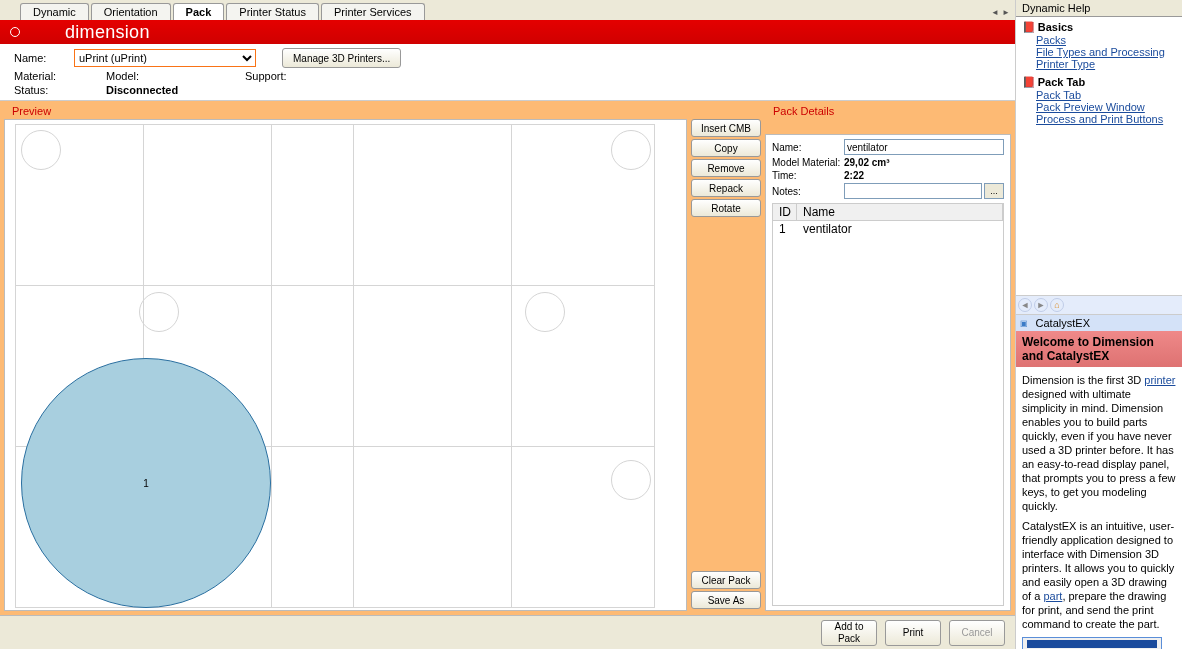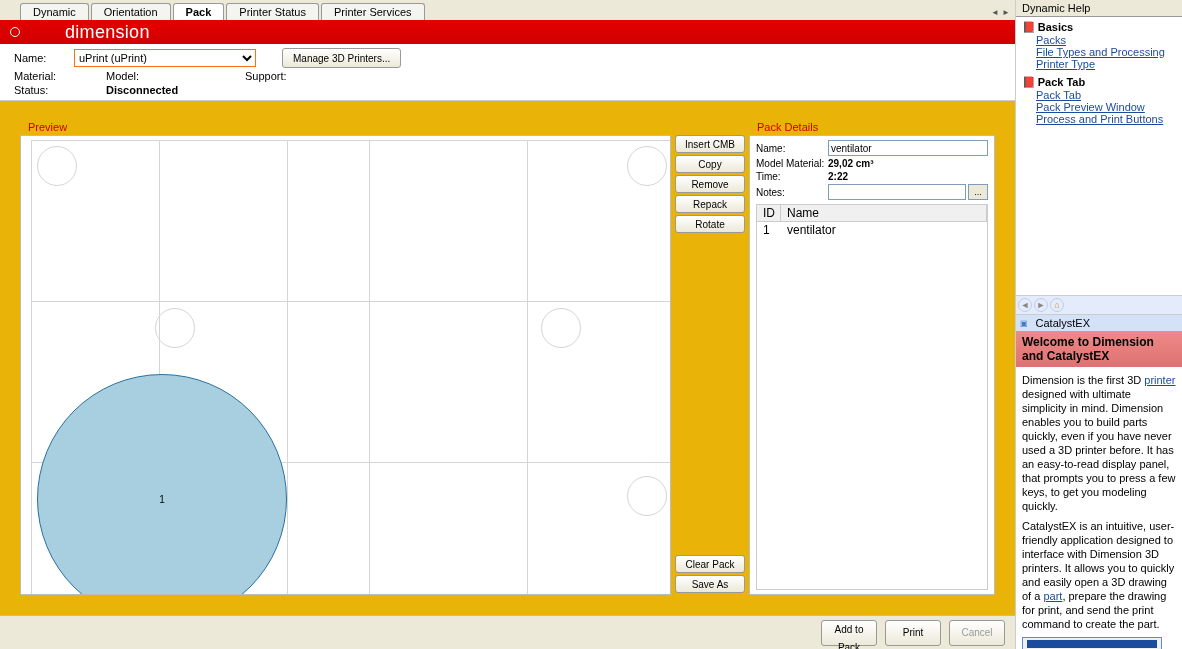--- a/index.html
+++ b/index.html
@@ -23,60 +23,60 @@
 
 
 .printer-row { background: #fff; border-bottom: 1px solid #ccc; padding: 4px 14px; display: flex; flex-direction: column; gap: 2px; }
 .pr-line { display: flex; align-items: center; gap: 16px; }
 .pr-label { width: 44px; }
 .pr-select { width: 182px; height: 18px; font-size: 11px; border: 1px solid #f97316; background: #fff; }
 .pr-button { font-size: 10px; padding: 2px 10px; margin-left: 10px; height: 20px; border: 1px solid #999; background: linear-gradient(to bottom,#fff,#ece9d8); border-radius: 3px; cursor: pointer; }
 .pr-sub { margin-left: 32px; }
 
 
-.main-area { flex: 1; display: flex; gap: 4px; padding: 20px; background: #eab308; overflow: hidden; justify-content: flex-end; }
+.main-area { flex: 1; display: flex; gap: 4px; padding: 4px; background: #fdba74; overflow: hidden; justify-content: flex-end; }
 .preview-group { width: 870px; display: flex; flex-direction: column; }
 .group-label { color: #cc0000; font-size: 11px; padding: 0 0 2px 8px; }
 .preview-frame { flex: 1; background: #fff; border: 1px solid #bbb; position: relative; overflow: hidden; }
 
 
 .build-grid { position: absolute; left: 10px; top: 4px; width: 640px; height: 484px; }
 .grid-line-v, .grid-line-h { position: absolute; background: #d5d5d5; }
 .grid-line-v { width: 1px; height: 100%; }
 .grid-line-h { height: 1px; width: 100%; }
 
 .ghost-circle { position: absolute; border: 1px solid #d5d5d5; border-radius: 50%; width: 40px; height: 40px; }
 .part-circle { position: absolute; background: #a8cfdf; border: 1px solid #2a6fa0; border-radius: 50%; display: flex; align-items: center; justify-content: center; font-size: 10px; }
 
 
 .right-col { flex: 1; display: flex; gap: 4px; }
 .btn-stack { width: 70px; display: flex; flex-direction: column; gap: 0; }
 .btn-stack button, .small-btn { font-size: 10px; height: 18px; border: 1px solid #999; background: linear-gradient(to bottom,#fff,#ece9d8); border-radius: 3px; cursor: pointer; margin-bottom: 2px; }
 .spacer { flex: 1; }
 
-.details-group { flex: 1; display: flex; flex-direction: column; }
+.details-group { flex: 1; display: flex; flex-direction: column; gap: 15px; }
 .details-frame { flex: 1; background: #fff; border: 1px solid #bbb; padding: 4px 6px; display: flex; flex-direction: column; }
 .df-row { display: flex; align-items: center; margin-bottom: 2px; }
 .df-label { width: 72px; font-size: 10px; }
 .df-input { flex: 1; height: 16px; font-size: 10px; border: 1px solid #7f9db9; padding: 0 2px; }
 .df-val { font-size: 10px; font-weight: bold; }
 .df-notes-btn { width: 20px; height: 16px; font-size: 9px; margin-left: 2px; border: 1px solid #7f9db9; background: #ece9d8; cursor: pointer; }
 
 .item-list { flex: 1; border: 1px solid #ccc; margin-top: 2px; font-size: 12px; }
 .list-head { display: flex; background: #f0f0f0; border-bottom: 1px solid #ccc; }
 .list-head div { padding: 1px 6px; border-right: 1px solid #ccc; }
 .list-row { display: flex; }
 .list-row div { padding: 1px 6px; }
 .col-id { width: 24px; }
 .col-name { flex: 1; }
 
 
 .footer { height: 34px; background: #ece9d8; border-top: 1px solid #bbb; display: flex; align-items: center; justify-content: flex-end; padding: 0 10px; gap: 8px; }
 .footer button { width: 56px; height: 26px; font-size: 10px; border: 1px solid #999; background: linear-gradient(to bottom,#fff,#ece9d8); border-radius: 3px; cursor: pointer; }
-.footer button.tall { line-height: 18px; }
+.footer button.tall { line-height: 12px; }
 .footer button.disabled { color: #999; }
 
 
 .help-head { background: #ece9d8; border-bottom: 1px solid #999; padding: 2px 6px; font-size: 11px; }
 .help-body { flex: 1; overflow: auto; background: #fff; padding: 4px 6px; font-size: 11px; }
 .book-icn { color: #8b4a00; margin-right: 2px; }
 .page-icn { color: #3b7bc7; margin-right: 4px; font-size: 8px; }
 .help-section b { font-size: 11px; }
 .help-link { color: #1a4b9c; text-decoration: underline; cursor: pointer; display: block; margin-left: 14px; }
 .help-tb { display: flex; gap: 2px; padding: 2px; background: #e4ecfb; border-top: 1px solid #ccc; border-bottom: 1px solid #ccc; }

